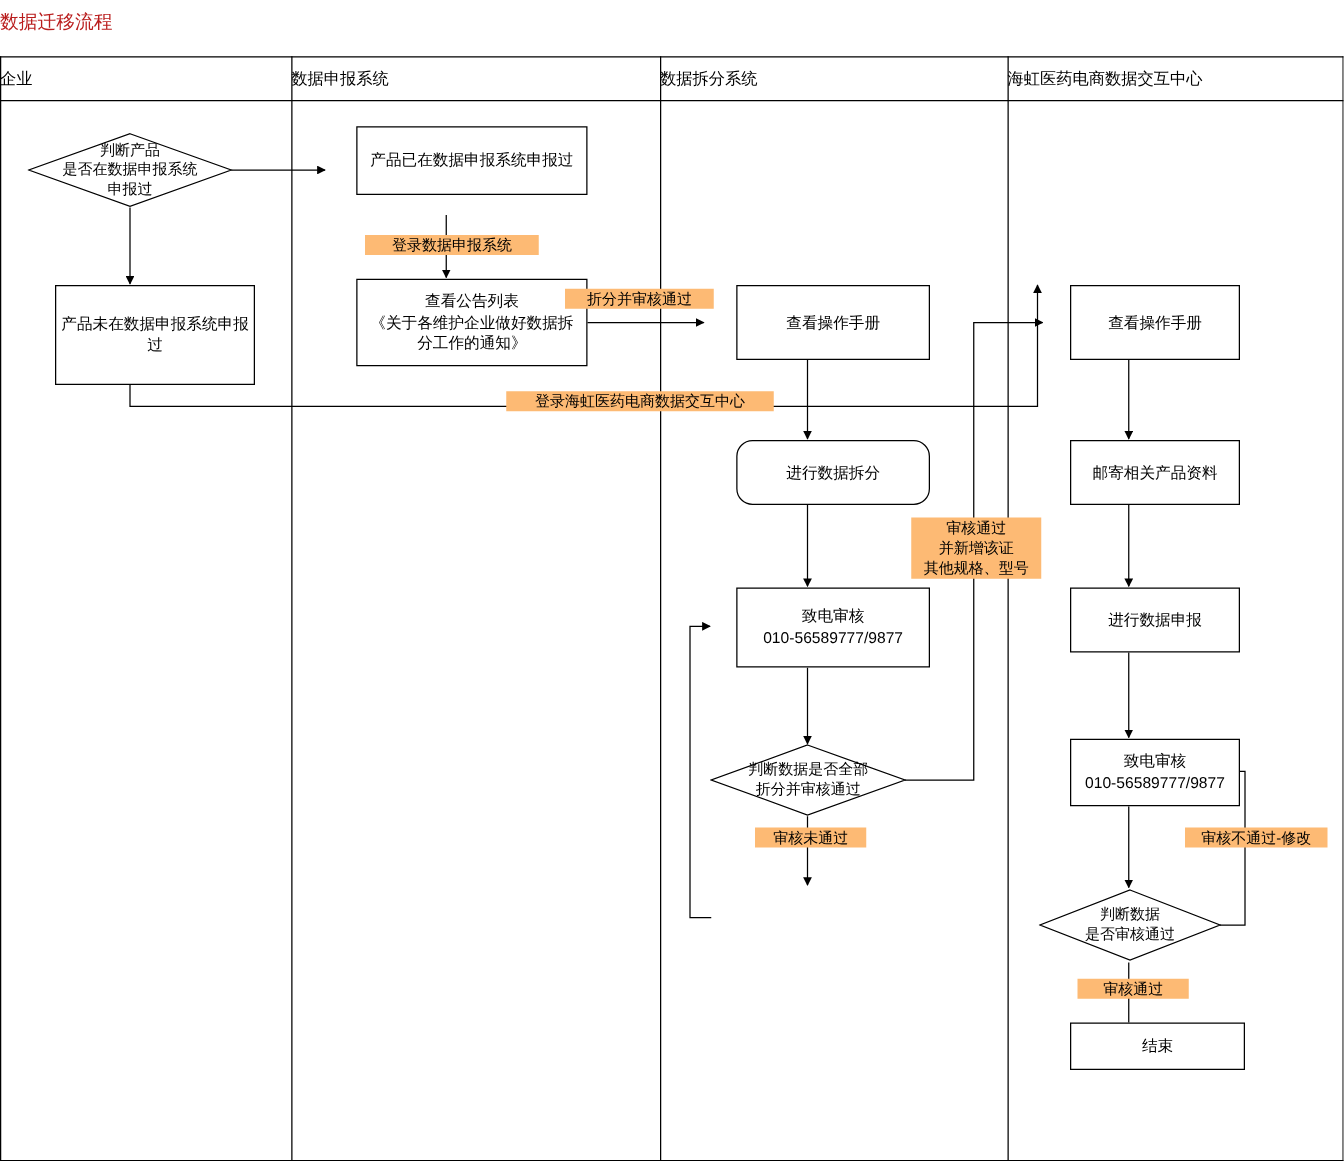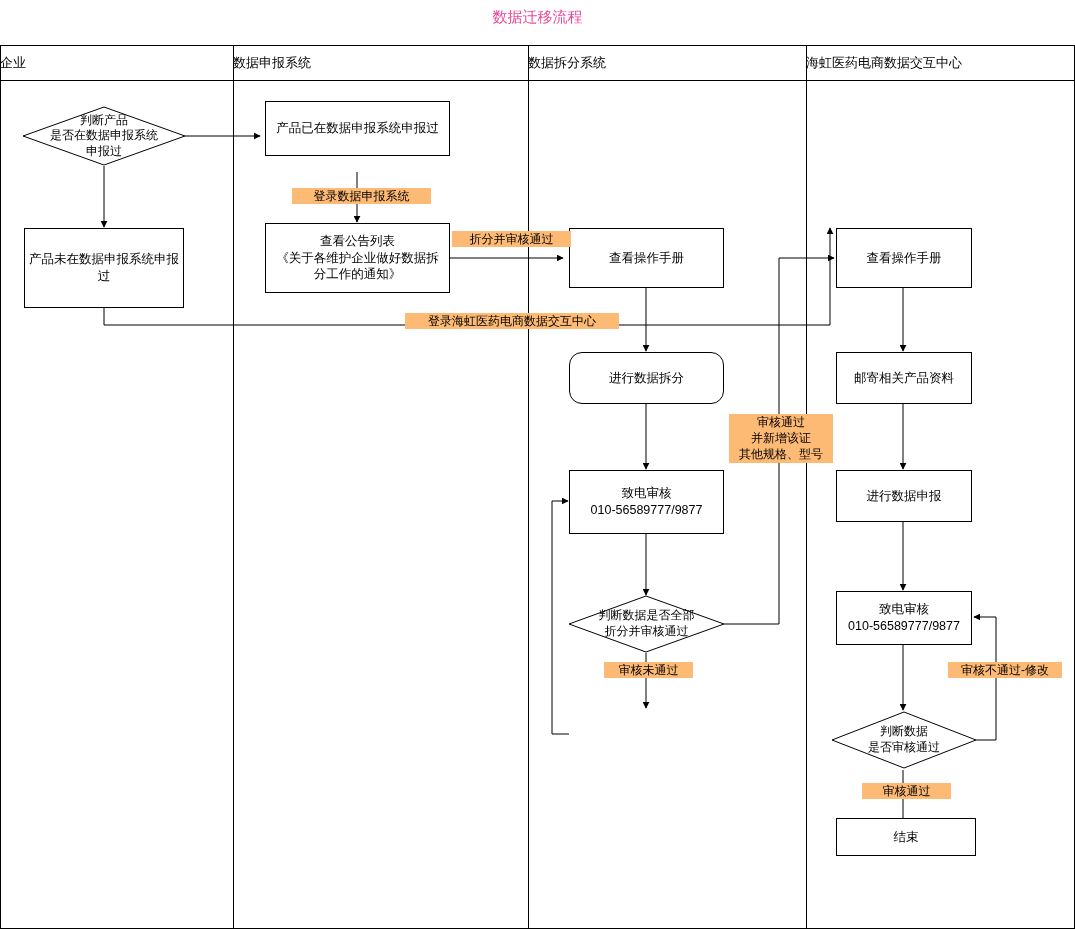--- a/index.html
+++ b/index.html
@@ -16,23 +16,23 @@
     width: 1075px;
     height: 929px;
     overflow: hidden;
     background: #ffffff;
   }
   .title {
     position: absolute;
     left: 0;
     top: 8px;
     width: 1075px;
-    text-align: center;
+    text-align: left;
     font-size: 15px;
-    color: #ec4899;
+    color: #b91c1c;
   }
   .lane-head {
     position: absolute;
     top: 46px;
     height: 34px;
     line-height: 34px;
     text-align: left;
     font-size: 13px;
   }
   .node {
@@ -41,20 +41,21 @@
     border: 1px solid #000000;
     background: #ffffff;
     display: flex;
     align-items: center;
     justify-content: center;
     text-align: center;
     font-size: 12.5px;
     line-height: 1.35;
     white-space: pre-line;
     padding: 2px 4px;
+    margin-left: 20px;
   }
   .diamond-wrap {
     position: absolute;
   }
   .diamond-wrap svg {
     position: absolute;
     left: 0;
     top: 0;
   }
   .diamond-label {

